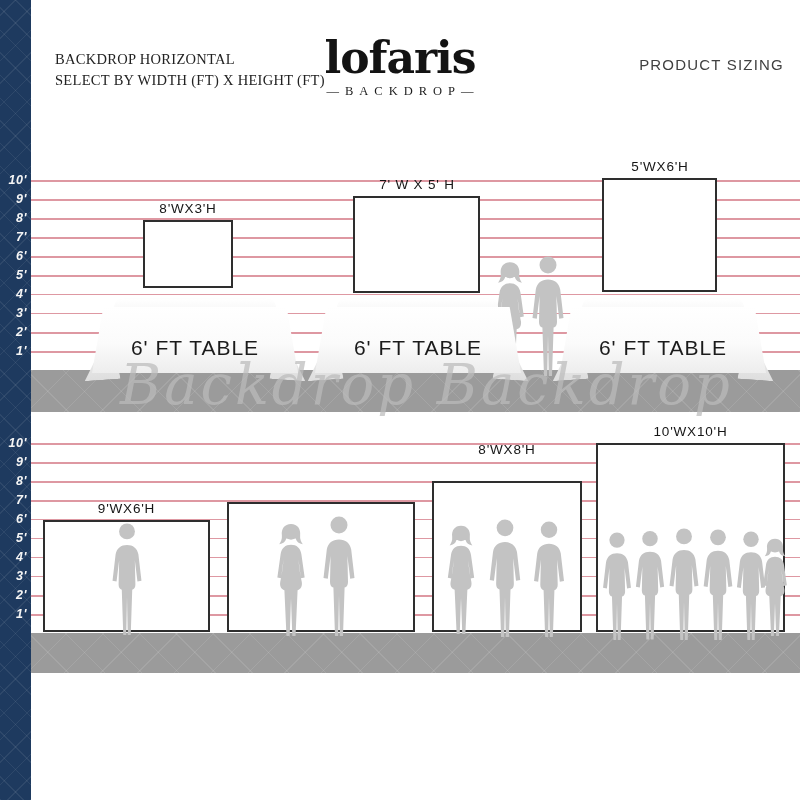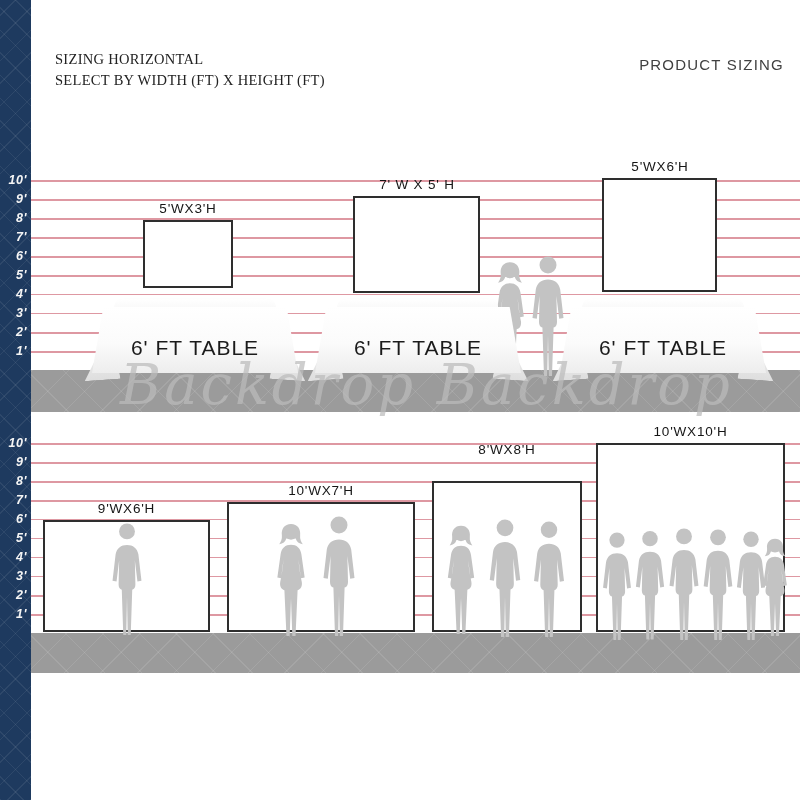--- a/index.html
+++ b/index.html
@@ -121,32 +121,36 @@
       <circle cx="22" cy="10" r="7.8"></circle>
       <path d="M22 1 C15 1 11.5 6.5 12.3 13 C12.8 17 11 20.5 9.5 22.5 C13.5 22 16 20 17 16.5 L27 16.5 C28 20 30.5 22 34.5 22.5 C33 20.5 31.2 17 31.7 13 C32.5 6.5 29 1 22 1 Z"></path>
       <path d="M22 17 C16 17 12 20.5 11 27 L7.5 52 L11.5 52.8 L14 33 C13.5 41 12 50 10.6 56.5 C9.8 61 11.5 64.5 15 65.3 L17.2 114 L20.6 114 L22 74 L23.4 114 L26.8 114 L29 65.3 C32.5 64.5 34.2 61 33.4 56.5 C32 50 30.5 41 30 33 L32.5 52.8 L36.5 52 L33 27 C32 20.5 28 17 22 17 Z" transform="translate(0,6)"></path>
     </symbol>
   </defs>
 </svg>
 
 <div class="canvas">
 
   <div class="instructions">
-    <div>SIZING HORIZONTAL</div>
+    <div>BACKDROP HORIZONTAL</div>
     <div>SELECT BY WIDTH (FT) X HEIGHT (FT)</div>
+  </div>
+  <div class="logo-wrap">
+    <div class="logo-text">lofaris</div>
+    <div class="logo-sub">—BACKDROP—</div>
   </div>
   <div class="product-sizing">PRODUCT SIZING</div>
 
   <div class="gridlines gl-top"></div>
   <div class="gridlines gl-bottom"></div>
   <div class="floor floor-top"></div>
   <div class="floor floor-bottom"></div>
 
   <div class="backdrop bd-top" style="left:143px;top:220px;width:90px;height:68px"></div>
-  <div class="bd-label" style="left:118px;top:201px;width:140px">5'WX3'H</div>
+  <div class="bd-label" style="left:118px;top:201px;width:140px">8'WX3'H</div>
 
   <div class="backdrop bd-top" style="left:353px;top:196px;width:127px;height:97px"></div>
   <div class="bd-label" style="left:352px;top:177px;width:130px">7' W X 5' H</div>
 
   <div class="backdrop bd-top" style="left:602px;top:178px;width:115px;height:114px"></div>
   <div class="bd-label" style="left:595px;top:159px;width:130px">5'WX6'H</div>
 
   <svg class="sil sil-behind" style="left:490px;top:256px" width="80" height="120" viewBox="0 0 80 120">
     <use href="#sil-woman" x="-1" y="5" width="42" height="115"></use>
     <use href="#sil-man" x="36" y="0" width="44" height="120"></use>
@@ -173,21 +177,20 @@
     <div class="tfront"></div>
     <div class="table-label">6' FT TABLE</div>
   </div>
 
   <div class="watermark">Backdrop Backdrop</div>
 
   <div class="backdrop" style="left:43px;top:520px;width:167px;height:112px"></div>
   <div class="bd-label" style="left:43px;top:501px;width:167px">9'WX6'H</div>
 
   <div class="backdrop" style="left:227px;top:502px;width:188px;height:130px"></div>
-  <div class="bd-label" style="left:227px;top:483px;width:188px">10'WX7'H</div>
 
   <div class="backdrop" style="left:432px;top:481px;width:150px;height:151px"></div>
   <div class="bd-label" style="left:432px;top:442px;width:150px">8'WX8'H</div>
 
   <div class="backdrop" style="left:596px;top:443px;width:189px;height:189px"></div>
   <div class="bd-label" style="left:596px;top:424px;width:189px">10'WX10'H</div>
 
   <svg class="sil sil-front" style="left:101px;top:523px" width="52" height="112" viewBox="0 0 52 112">
     <use href="#sil-man" x="4" y="0" width="44" height="112"></use>
   </svg>

